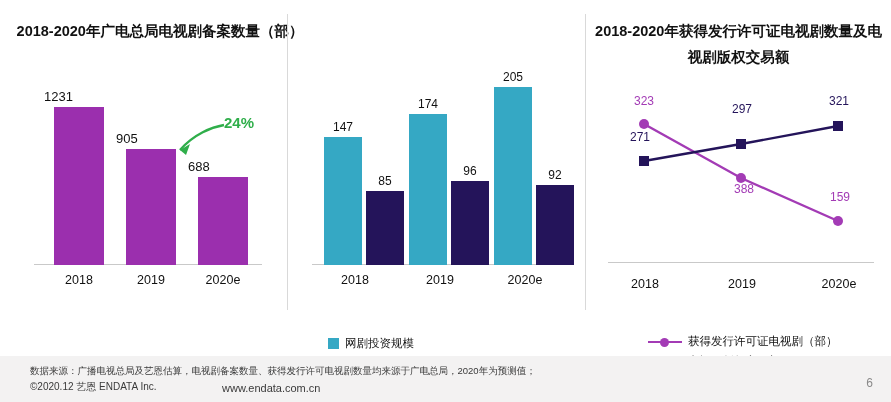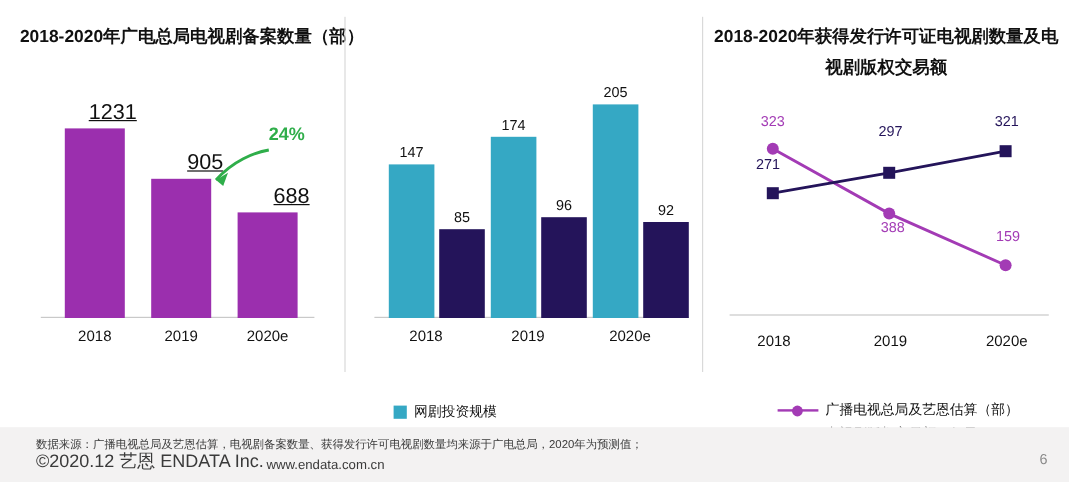--- a/index.html
+++ b/index.html
@@ -20,21 +20,21 @@
     position:absolute;left:8px;right:8px;top:18px;
     text-align:center;font-weight:bold;font-size:14.5px;line-height:26px;
     color:#111;
   }
   .plot{position:absolute;}
   .axis{position:absolute;left:0;right:0;height:1px;background:#c9c9c9;}
 
   
   #c1{left:34px;top:92px;width:228px;height:195px;}
   #c1 .bar{position:absolute;bottom:22px;width:50px;}
-  #c1 .lbl{position:absolute;width:70px;text-align:right;font-size:18px;color:#111;text-decoration:underline;}
+  #c1 .lbl{position:absolute;width:70px;text-align:left;font-size:13px;color:#111;}
   #c1 .xlbl{position:absolute;bottom:0px;width:70px;text-align:center;font-size:12.5px;color:#111;}
 
   
   #c2{left:24px;top:92px;width:262px;height:195px;}
   #c2 .bar{position:absolute;bottom:22px;width:38px;}
   #c2 .lbl{position:absolute;width:56px;text-align:center;font-size:12px;color:#111;}
   #c2 .xlbl{position:absolute;bottom:0px;width:86px;text-align:center;font-size:12.5px;color:#111;}
 
   .legend{position:absolute;display:flex;gap:24px;align-items:center;font-size:11.5px;}
   .lgitem{display:flex;align-items:center;gap:6px;}
@@ -45,21 +45,21 @@
   #c3 .xlbl{position:absolute;bottom:0px;width:70px;text-align:center;font-size:12.5px;color:#111;}
   #c3 .dlbl{position:absolute;font-size:12px;}
   .lg3{position:absolute;font-size:11.5px;display:flex;align-items:center;gap:6px;}
   .lg3line{width:34px;height:0;border-top:2px solid;position:relative;}
   .lg3dot{position:absolute;left:12px;top:-5px;width:9px;height:9px;border-radius:50%;}
   .lg3sq{position:absolute;left:12px;top:-5px;width:9px;height:9px;}
 
   
   .footbar{position:absolute;left:0;right:0;bottom:0;height:46px;background:#f3f2f2;}
   .footnote{position:absolute;left:30px;bottom:24px;font-size:9.5px;color:#3a3a3a;line-height:14px;text-align:center;}
-  .copy{position:absolute;left:30px;bottom:8px;font-size:15px;color:#3a3a3a;}
+  .copy{position:absolute;left:30px;bottom:8px;font-size:10px;color:#3a3a3a;}
   .site{position:absolute;left:222px;bottom:8px;font-size:11px;color:#3a3a3a;}
   .pagenum{position:absolute;right:18px;bottom:12px;font-size:12px;color:#8a8a8a;}
 
   .arrowlbl{position:absolute;font-weight:bold;font-size:15px;color:#2fae4a;}
 </style>
 </head>
 <body>
 
 <div class="panel p1">
   <div class="title">2018-2020年广电总局电视剧备案数量（部）</div>
@@ -76,21 +76,21 @@
     <div class="lbl" style="left:154px;bottom:113px;">688</div>
 
     <div class="xlbl" style="left:10px;">2018</div>
     <div class="xlbl" style="left:82px;">2019</div>
     <div class="xlbl" style="left:154px;">2020e</div>
 
     <svg width="228" height="195" style="position:absolute;left:0;top:0;pointer-events:none;">
       <path d="M190 33 C 178 35, 160 42, 146 58" fill="none" stroke="#2fae4a" stroke-width="2.4"></path>
       <polygon points="146,58 156,52 152,63" fill="#2fae4a"></polygon>
     </svg>
-    <div class="arrowlbl" style="left:190px;top:12px;">24%</div>
+    <div class="arrowlbl" style="left:190px;top:22px;">24%</div>
   </div>
 </div>
 
 <div class="divider" style="left:287px;"></div>
 
 <div class="panel p2">
 
   <div class="plot" id="c2">
     <div class="axis" style="bottom:22px;"></div>
 
@@ -155,21 +155,21 @@
 
     <div class="xlbl" style="left:2px;">2018</div>
     <div class="xlbl" style="left:99px;">2019</div>
     <div class="xlbl" style="left:196px;">2020e</div>
   </div>
 
   <div class="lg3" style="left:62px;top:334px;">
     <span class="lg3line" style="border-color:#a33bb5;">
       <span class="lg3dot" style="background:#a33bb5;"></span>
     </span>
-    <span>广播电视总局及艺恩估算（部）</span>
+    <span>获得发行许可证电视剧（部）</span>
   </div>
   <div class="lg3" style="left:62px;top:354px;">
     <span class="lg3line" style="border-color:#24145a;">
       <span class="lg3sq" style="background:#24145a;"></span>
     </span>
     <span>电视剧版权交易额（亿元）</span>
   </div>
 </div>
 
 <div class="footbar"></div>

